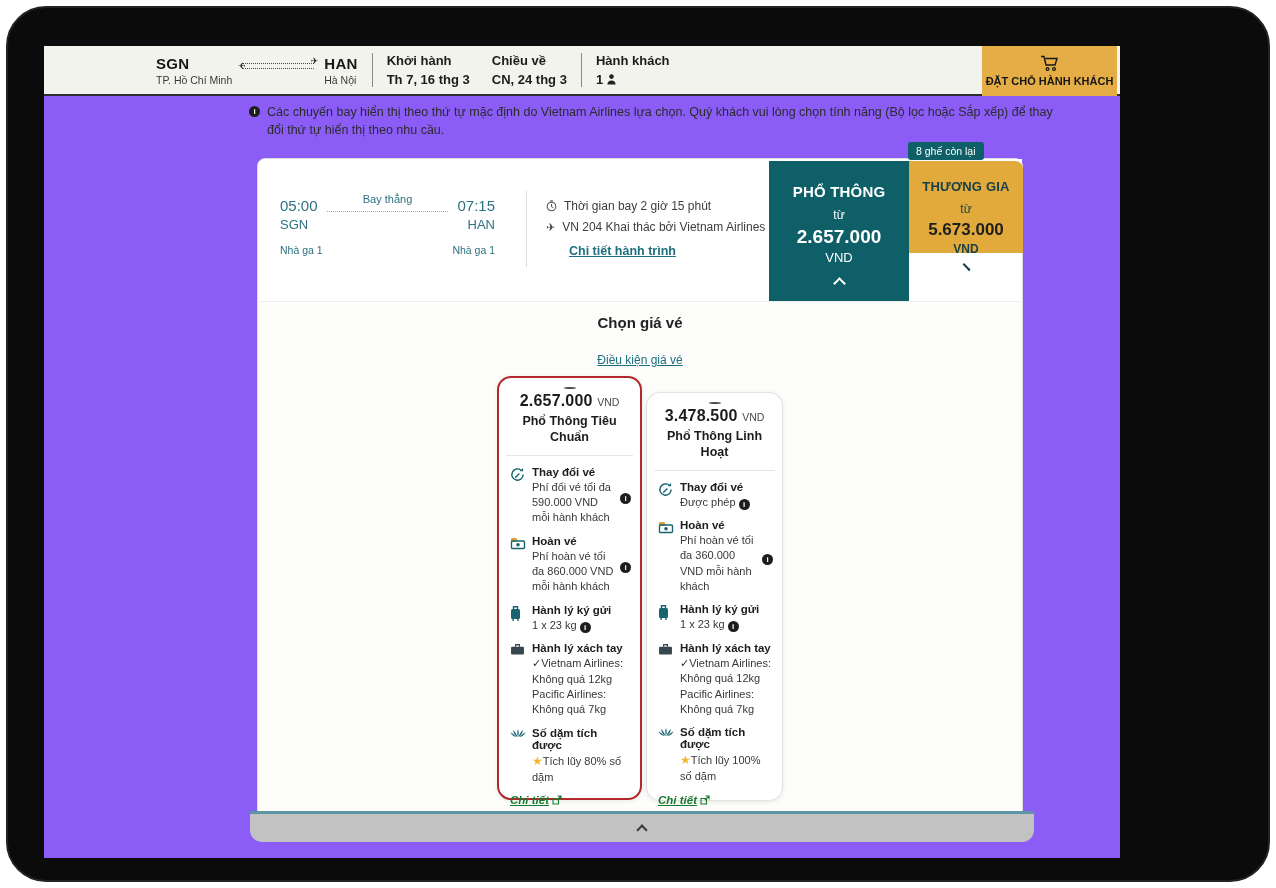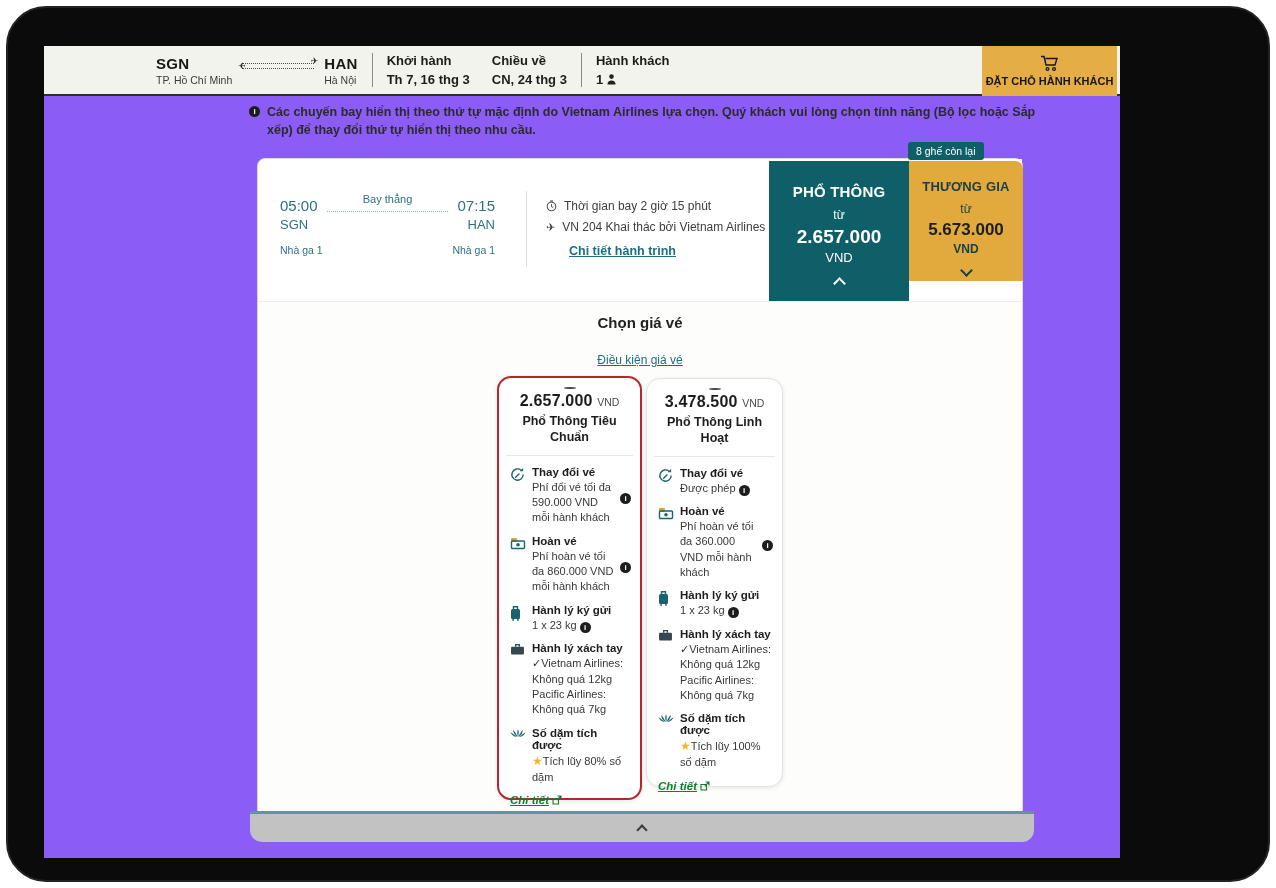--- a/index.html
+++ b/index.html
@@ -21,21 +21,21 @@
   .vdiv { width:1px; height:34px; background:#8a8a8a; margin:0 14px; }
   .h-col { display:flex; flex-direction:column; gap:4px; }
   .h-label { font-size:13px; font-weight:bold; color:#1c1c1c; }
   .h-val { font-size:13px; font-weight:bold; color:#1c1c1c; display:flex; align-items:center; gap:4px; }
   .h-col + .h-col { margin-left:22px; }
   .cart-btn { position:absolute; right:3px; top:0; height:50px; width:135px; background:#e5ad45; border:none; cursor:pointer; display:flex; flex-direction:column; align-items:center; justify-content:center; gap:3px; font-family:inherit; }
   .cart-btn span { font-size:11px; font-weight:bold; color:#161616; white-space:nowrap; }
 
   
   .notice { position:absolute; left:205px; top:57px; width:808px; display:flex; gap:7px; }
-  .notice-text { font-size:12.5px; font-weight:bold; color:#2b2b2b; line-height:1.45; }
+  .notice-text { font-size:12.5px; font-weight:normal; color:#2b2b2b; line-height:1.45; }
   .info-dot { flex:none; width:11px; height:11px; border-radius:50%; background:#1d1d1d; color:#fff; font-size:8px; font-weight:bold; line-height:11px; text-align:center; font-style:normal; display:inline-block; }
   .info-dot::after { content:"i"; }
   .notice .info-dot { margin-top:3px; }
 
   
   .result-card { position:absolute; left:213px; top:112px; width:766px; height:653px; background:#fff; border:1px solid #dcdcdc; border-radius:8px 8px 0 0; }
   .flight-row { position:relative; height:142px; background:#fff; border-radius:8px 0 0 0; }
   .flight-info { position:absolute; left:22px; top:38px; width:215px; display:flex; }
   .t-col { display:flex; flex-direction:column; }
   .t-col.right { text-align:right; }
@@ -46,21 +46,21 @@
   .t-path-label { position:absolute; top:-4px; width:100%; text-align:center; font-size:11px; color:#2e7180; }
   .t-dots { position:absolute; top:14px; left:0; right:0; border-top:1.6px dotted #8fb0ba; }
   .f-divider { position:absolute; left:268px; top:32px; width:1px; height:76px; background:#ddd; }
   .flight-meta { position:absolute; left:288px; top:40px; }
   .meta-row { display:flex; align-items:center; gap:7px; font-size:12px; color:#3d3d3d; margin-bottom:7px; }
   .plane-glyph { font-size:11px; color:#444; }
   .meta-link { display:inline-block; margin-left:23px; margin-top:2px; font-size:12.5px; color:#1d6f7e; font-weight:bold; text-decoration:underline; cursor:pointer; }
 
   .cabin { position:absolute; border:none; cursor:pointer; font-family:inherit; display:flex; flex-direction:column; align-items:center; }
   .cabin.economy { left:511px; top:2px; width:140px; height:140px; background:#0e5f68; color:#fff; padding-top:22px; }
-  .cabin.business { left:651px; top:2px; width:114px; height:120px; background:#e2a93c; border-radius:0 8px 0 0; color:#173f48; padding-top:18px; }
+  .cabin.business { left:651px; top:2px; width:114px; height:92px; background:#e2a93c; border-radius:0 8px 0 0; color:#173f48; padding-top:18px; }
   .c-name { font-size:15px; font-weight:bold; letter-spacing:.2px; }
   .business .c-name { font-size:13px; }
   .c-from { font-size:12px; margin-top:8px; }
   .c-price { font-size:19px; font-weight:bold; margin-top:4px; }
   .business .c-price { font-size:17px; color:#1e1e1e; }
   .c-cur { font-size:13px; margin-top:2px; }
   .business .c-cur { font-size:12px; font-weight:bold; }
   .chev { width:9px; height:9px; border-left:2.2px solid; border-top:2.2px solid; display:inline-block; }
   .chev.up { transform:rotate(45deg); }
   .chev.down { transform:rotate(225deg); }
@@ -69,21 +69,21 @@
   .seats-badge { position:absolute; left:650px; top:-17px; height:18px; line-height:18px; padding:0 8px; background:#0e5f68; color:#fff; font-size:10.5px; border-radius:3px; }
 
   
   .fare-area { position:relative; height:511px; background:#fdfdfb; border-top:1px solid #eee; padding-top:12px; }
   .fare-head { text-align:center; }
   .fare-title { font-size:15px; font-weight:bold; color:#222; }
   .fare-cond { display:inline-block; margin-top:4px; font-size:12px; color:#1d6f7e; text-decoration:underline; cursor:pointer; }
   .fare-cards { display:flex; justify-content:center; align-items:flex-start; gap:4px; margin-top:8px; }
   .fare-card { background:#fff; border:1px solid #e2e2e2; border-radius:14px; box-shadow:0 1px 5px rgba(0,0,0,.09); display:flex; flex-direction:column; padding:9px 11px 12px; }
   .fare-card.selected { border:2px solid #b3282d; width:145px; height:424px; }
-  .fare-card.plain { width:137px; height:409px; margin-top:2px; }
+  .fare-card.plain { width:137px; height:409px; margin-top:16px; }
   .radio { align-self:center; width:12px; height:12px; border:1.6px solid #4a4a4a; border-radius:50%; background:#fff; cursor:pointer; }
   .fc-price { text-align:center; margin-top:3px; }
   .fc-price .big { font-size:16px; font-weight:bold; color:#1c1c1c; letter-spacing:.2px; }
   .fc-price .cur { font-size:10.5px; color:#4a4a4a; }
   .fc-name { text-align:center; font-size:12.5px; font-weight:bold; color:#1c1c1c; line-height:1.3; margin-top:3px; }
   .fc-div { border-top:1px solid #e6e6e6; margin:9px -4px 10px; }
   .feat-list { list-style:none; }
   .feat-list li { display:flex; gap:6px; margin-bottom:9px; position:relative; }
   .feat-list li.has-side { padding-right:13px; }
   .f-icon { flex:none; width:16px; margin-top:1px; text-align:center; }

